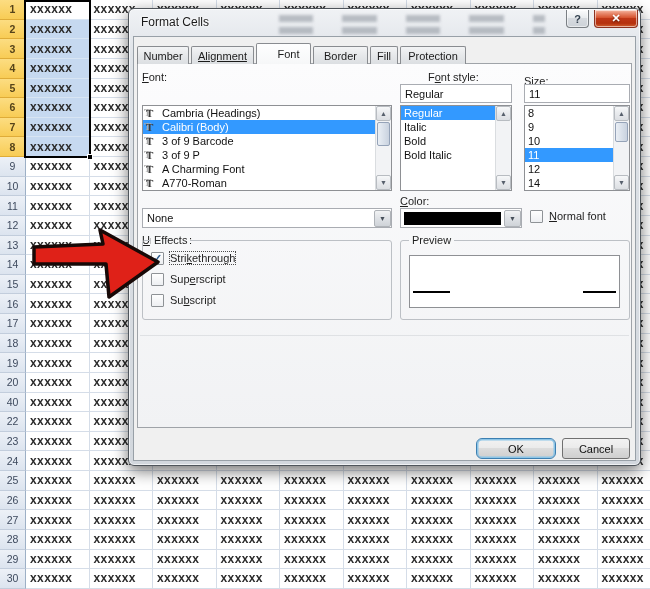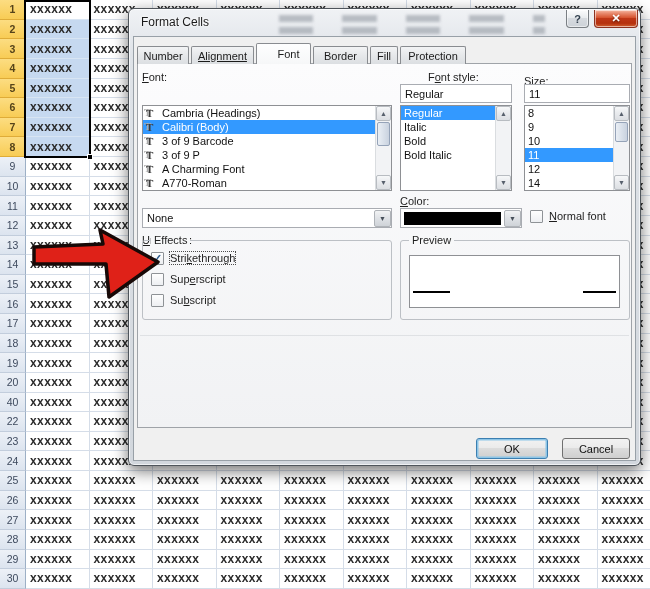--- a/index.html
+++ b/index.html
@@ -645,20 +645,20 @@
         <div class="group-title">Preview</div>
         <div class="preview-box">
           <div class="baseline" style="left:3px; width:37px;"></div>
           <div class="baseline" style="right:3px; width:33px;"></div>
         </div>
       </div>
 
       <div class="separator" style="top:271px;"></div>
     </div>
 
-    <div class="btn default" style="left:347px; top:429px; width:72px;">OK</div>
+    <div class="btn default" style="left:347px; top:429px; width:80px;border-radius:6px;">OK</div>
     <div class="btn" style="left:433px; top:429px; width:68px;">Cancel</div>
   </div>
 
   <svg id="arrow" width="650" height="589" viewBox="0 0 650 589">
     <path id="arrow-path" d="M 34 247 L 103 244 L 100 230 L 158 262 L 109 297 L 106 264 L 34 264 Z" stroke-width="3.5" stroke-linejoin="round" fill="#DF2118" stroke="#170907"></path>
   </svg>
 </div>
 
 </body></html>

